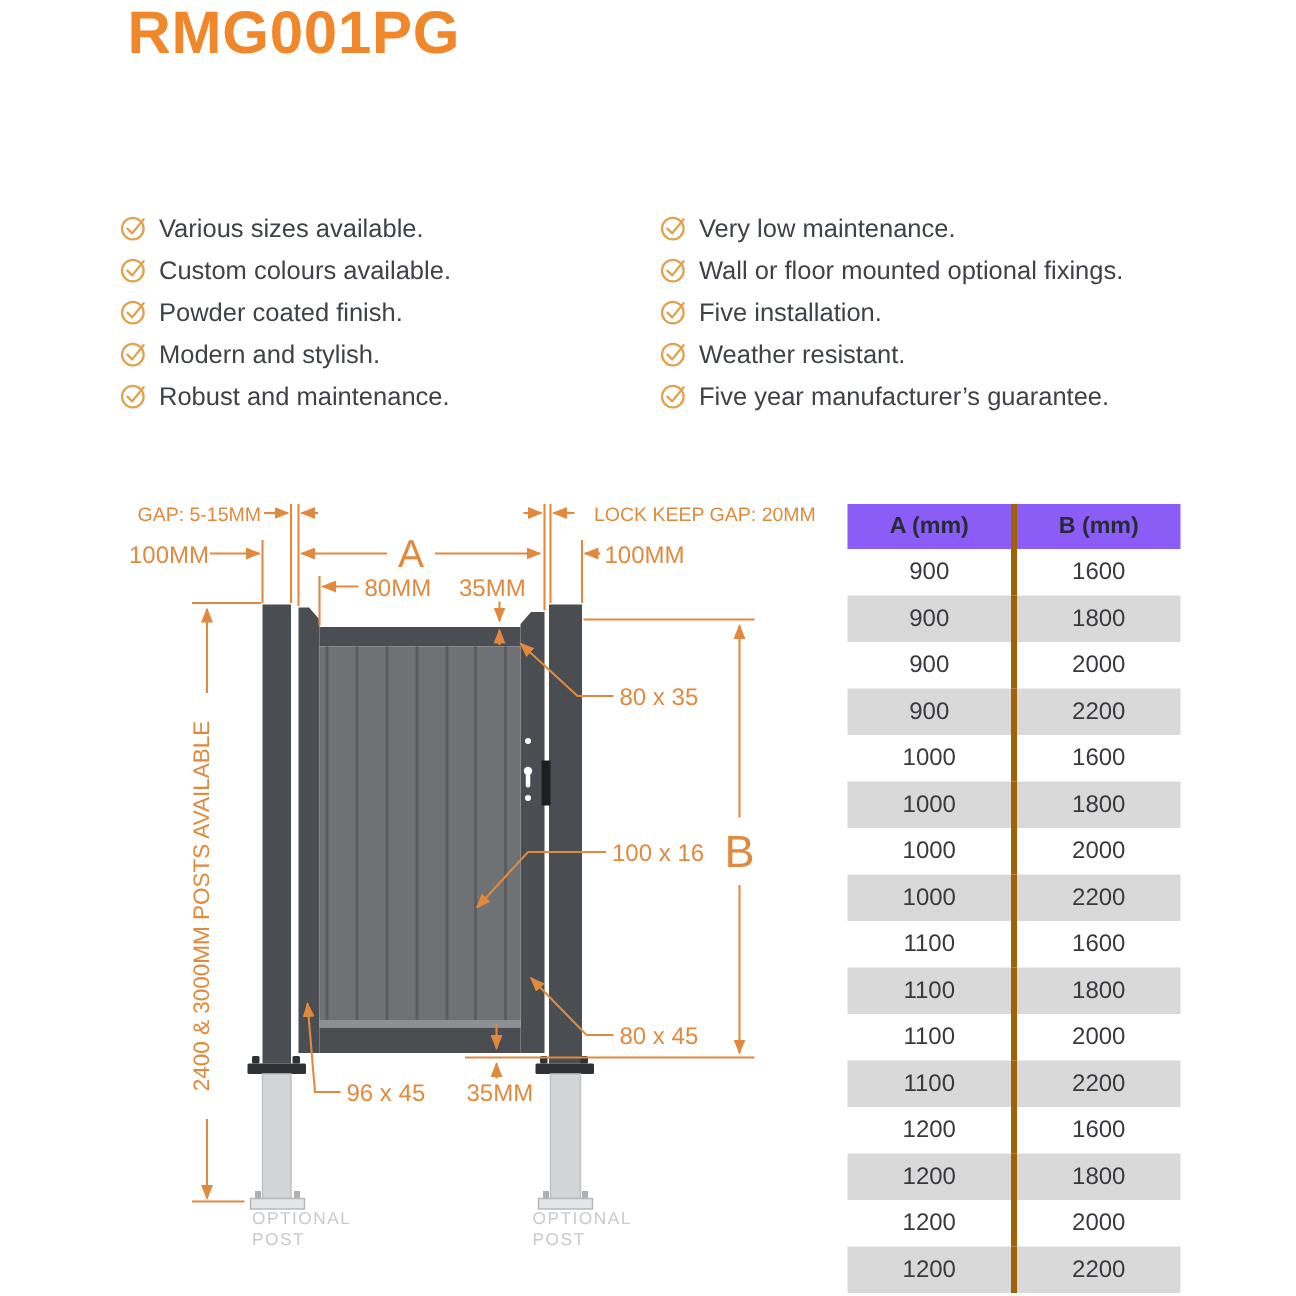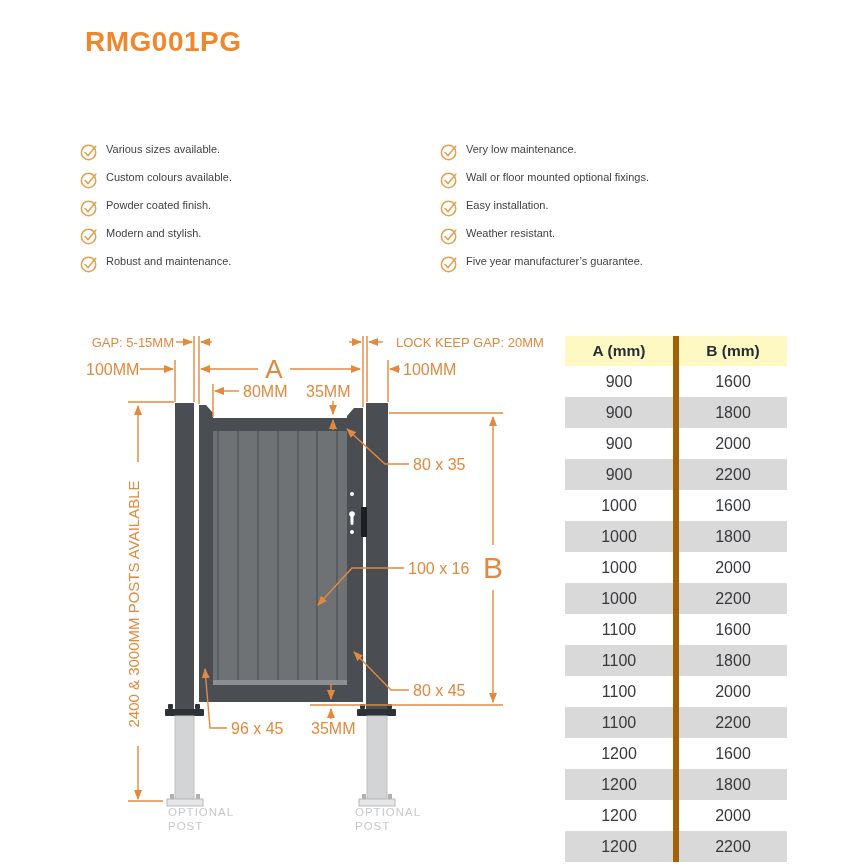--- a/index.html
+++ b/index.html
@@ -1,35 +1,35 @@
 <!DOCTYPE html>
 <html><head>
 <meta charset="utf-8">
 <style>
   html,body{margin:0;padding:0;background:#ffffff;}
   .page{position:relative;width:864px;height:864px;background:#ffffff;
         font-family:"Liberation Sans", sans-serif;overflow:hidden;}
-  .title{position:absolute;left:85px;top:26px;font-size:28px;font-weight:bold;
+  .title{position:absolute;left:85px;top:0;font-size:40px;font-weight:bold;
          color:#f0872b;letter-spacing:.5px;text-align:center;}
   .description{position:absolute;left:85px;top:80px;width:706px;font-size:18px;
          line-height:25px;color:#3b3f44;}
   .features{position:absolute;top:143px;}
   .features.col-left{left:80px;width:330px;}
   .features.col-right{left:440px;width:350px;}
   .feature-item{display:flex;align-items:flex-start;gap:8px;height:18px;
-         margin-bottom:10px;font-size:11px;color:#3f4246;}
+         margin-bottom:10px;font-size:17px;color:#3f4246;}
   .feature-item svg{flex:0 0 auto;margin-top:0px;}
   .diagram-svg{position:absolute;left:80px;top:330px;}
   .dim-text{fill:#e18a3e;}
   .spec-table{position:absolute;left:565px;top:336px;width:222px;
          border-collapse:collapse;table-layout:fixed;}
-  .spec-table th{background:#fef9c3;color:#262b36;font-size:15.5px;font-weight:bold;
+  .spec-table th{background:#8b5cf6;color:#262b36;font-size:15.5px;font-weight:bold;
          height:30px;padding:0;text-align:center;}
   .spec-table td{height:31px;padding:0;text-align:center;font-size:16px;color:#37393d;}
-  .spec-table th:nth-child(2),.spec-table td:nth-child(2){border-left:6px solid #a16207;}
+  .spec-table th:nth-child(2),.spec-table td:nth-child(2){border-left:4px solid #a16207;}
   .spec-table tbody tr:nth-child(even){background:#d9d9d9;}
   .spec-table tbody tr:nth-child(odd){background:#ffffff;}
 </style>
 </head>
 <body>
 
 <div class="page">
 
   <div class="title">RMG001PG</div>
 
@@ -85,21 +85,21 @@
           <circle cx="9.5" cy="10.5" r="8" fill="none" stroke="#dfa250" stroke-width="1.7"></circle>
           <path d="M5.5 10.5 L9 14 L17.5 3.5" fill="none" stroke="#dfa250" stroke-width="1.7" stroke-linecap="round" stroke-linejoin="round"></path>
         </svg>
       <span>Wall or floor mounted optional fixings.</span>
     </div>
     <div class="feature-item">
       <svg width="18" height="18" viewBox="0 0 20 20">
           <circle cx="9.5" cy="10.5" r="8" fill="none" stroke="#dfa250" stroke-width="1.7"></circle>
           <path d="M5.5 10.5 L9 14 L17.5 3.5" fill="none" stroke="#dfa250" stroke-width="1.7" stroke-linecap="round" stroke-linejoin="round"></path>
         </svg>
-      <span>Easy installation.</span>
+      <span>Five installation.</span>
     </div>
     <div class="feature-item">
       <svg width="18" height="18" viewBox="0 0 20 20">
           <circle cx="9.5" cy="10.5" r="8" fill="none" stroke="#dfa250" stroke-width="1.7"></circle>
           <path d="M5.5 10.5 L9 14 L17.5 3.5" fill="none" stroke="#dfa250" stroke-width="1.7" stroke-linecap="round" stroke-linejoin="round"></path>
         </svg>
       <span>Weather resistant.</span>
     </div>
     <div class="feature-item">
       <svg width="18" height="18" viewBox="0 0 20 20">

